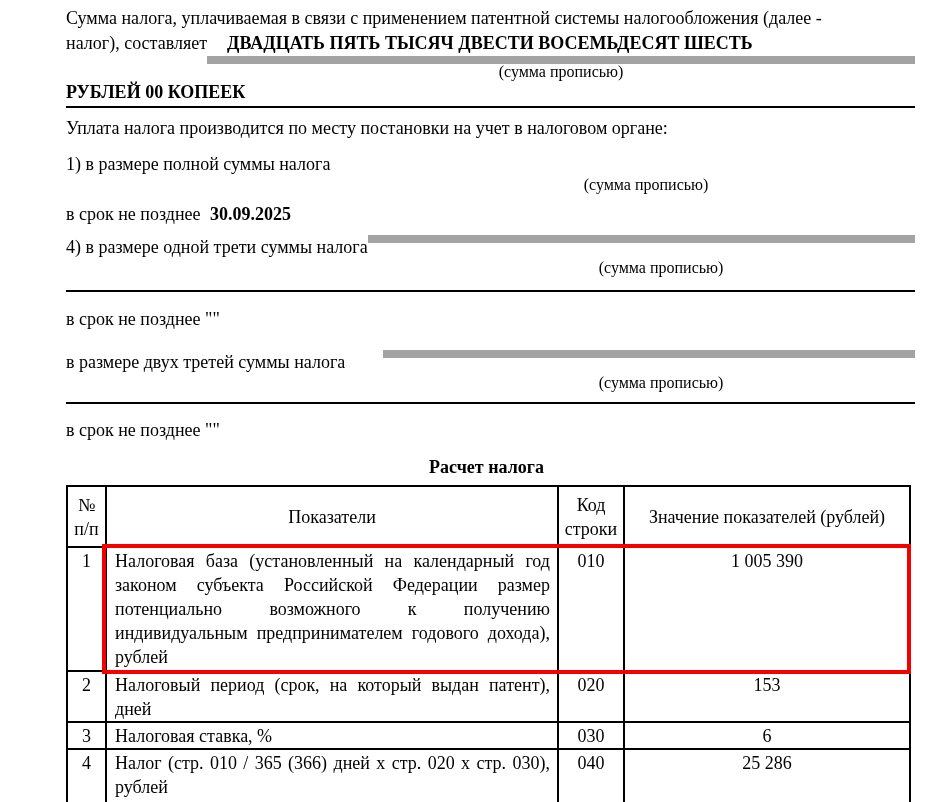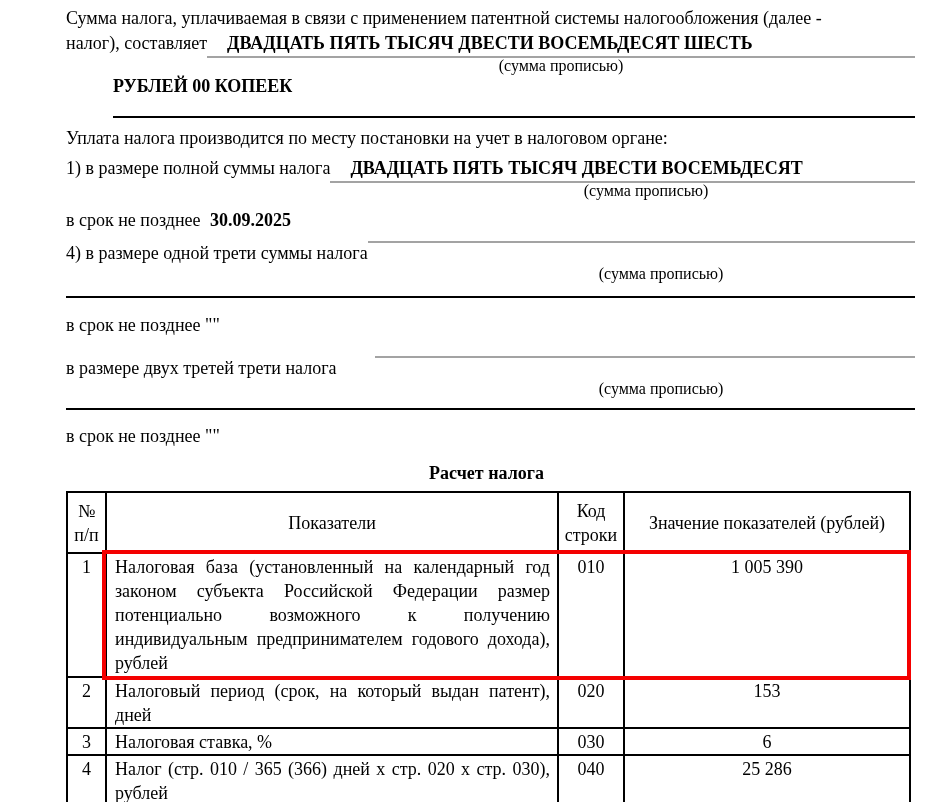--- a/index.html
+++ b/index.html
@@ -7,33 +7,33 @@
   body {
     width:942px; height:802px; overflow:hidden;
     font-family:"Liberation Serif","DejaVu Serif",serif;
     font-size:18px; color:#000; line-height:25px;
   }
   .page { padding:6px 27px 0 66px; }
 
   .bodyline { line-height:25px; }
   .flexline { display:flex; align-items:flex-start; }
   .flexline > .prefix { white-space:nowrap; }
-  .fill { flex:1 1 auto; border-bottom:2px solid #a3a3a3; }
+  .fill { flex:1 1 auto; border-bottom:8px solid #a3a3a3; }
   .amount { font-weight:bold; padding-left:20px; white-space:nowrap; overflow:hidden; }
-  .amount-cont { font-weight:bold; border-bottom:2px solid #000; padding-bottom:17px;margin-left:47px; }
+  .amount-cont { font-weight:bold; border-bottom:2px solid #000; padding-bottom:1px; }
   .gap { width:38px; border-bottom:none; flex:0 0 auto; }
 
   .sum-label { font-size:16px; line-height:15px; width:560px; text-align:center; margin-top:0; }
   .sl1 { margin-left:215px; }
   .sl2 { margin-left:300px; }
   .sl3 { margin-left:315px; }
 
   .ruleline { border-top:2px solid #000; height:0; }
 
-  .mt1{margin-top:1px;} .mt5{margin-top:5px;} .mt8{margin-top:8px;}
+  .mt1{margin-top:1px;} .mt5{margin-top:11px;} .mt8{margin-top:8px;}
   .mt10{margin-top:10px;} .mt12{margin-top:12px;} .mt14{margin-top:14px;}
   .mt15{margin-top:15px;} .mt18{margin-top:18px;}
   .mt20{margin-top:12px;}
 
   .calc-title { font-weight:bold; text-align:center; width:841px; }
 
   .table-wrap { position:relative; margin-top:5px; }
   table { border-collapse:collapse; table-layout:fixed; width:843px; }
   td { border:2px solid #000; line-height:24px; font-size:18px; }
   thead td { text-align:center; vertical-align:middle; height:61px; padding:1px 2px; }
@@ -62,42 +62,41 @@
     <span class="fill amount">ДВАДЦАТЬ ПЯТЬ ТЫСЯЧ ДВЕСТИ ВОСЕМЬДЕСЯТ ШЕСТЬ</span>
   </div>
   <div class="sum-label sl1">(сумма прописью)</div>
 
   <div class="amount-cont mt1">РУБЛЕЙ 00 КОПЕЕК</div>
 
   <div class="bodyline mt8">Уплата налога производится по месту постановки на учет в налоговом органе:</div>
 
   <div class="flexline mt5">
     <span class="prefix">1) в размере полной суммы налога</span>
-    <span class="fill amount">ДВАДЦАТЬ ПЯТЬ ТЫСЯЧ ДВЕСТИ ВОСЕМЬДЕСЯТ</span>
   </div>
   <div class="sum-label sl2">(сумма прописью)</div>
 
 
   <div class="bodyline mt10">
     <span>в срок не позднее</span>
     <b style="margin-left:5px;">30.09.2025</b>
   </div>
 
   <div class="flexline mt8">
     <span class="prefix">4) в размере одной трети суммы налога</span>
     <span class="fill"></span>
   </div>
   <div class="sum-label sl3">(сумма прописью)</div>
 
   <div class="ruleline mt15"></div>
 
   <div class="bodyline mt15">в срок не позднее ""</div>
 
   <div class="flexline mt18">
-    <span class="prefix">в размере двух третей трети налога</span>
+    <span class="prefix">в размере двух третей суммы налога</span>
     <span class="gap"></span>
     <span class="fill"></span>
   </div>
   <div class="sum-label sl3">(сумма прописью)</div>
 
   <div class="ruleline mt12"></div>
 
   <div class="bodyline mt14">в срок не позднее ""</div>
 
   <div class="calc-title mt20">Расчет налога</div>

